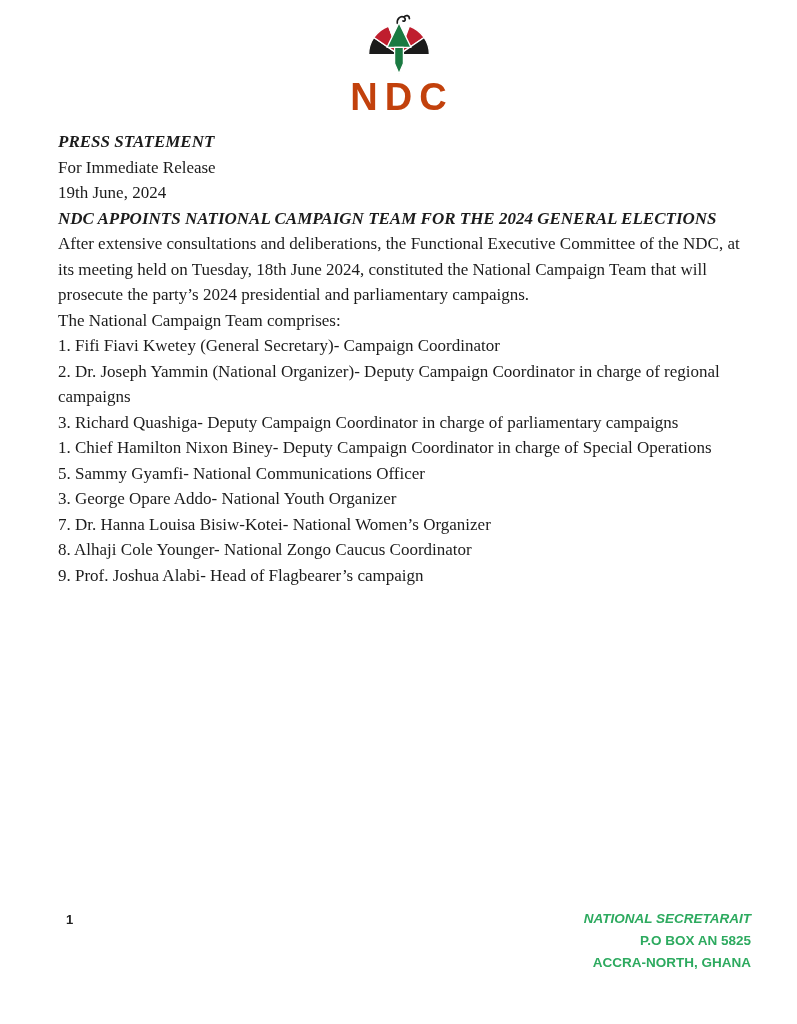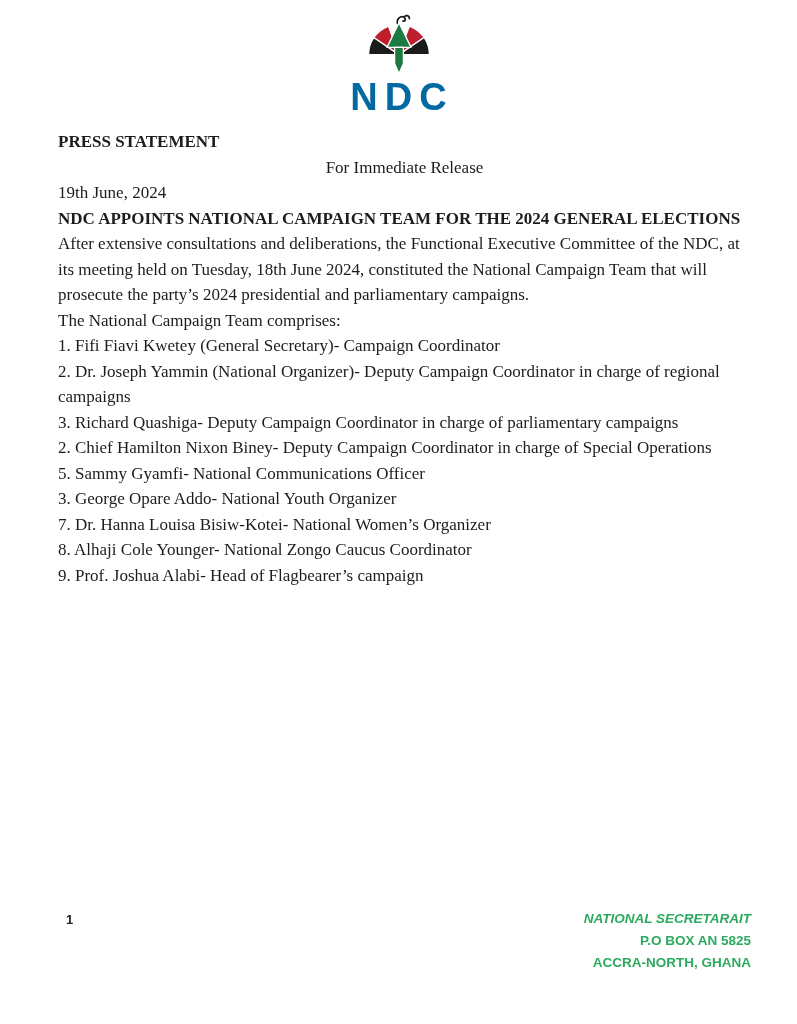--- a/index.html
+++ b/index.html
@@ -17,35 +17,35 @@
 
   
   .logo-block { text-align: center; padding-top: 13px; line-height: 0; }
   .logo-block svg { display: inline-block; }
   .logo-text {
     font-family: "Liberation Sans", sans-serif;
     font-weight: 800;
     font-size: 38px;
     letter-spacing: 7px;
     text-indent: 7px;
-    color: #0369a1;
+    color: #c2410c;
     line-height: 36px;
     margin-top: 2px;
   }
 
   
   .content {
     padding: 14px 46px 0 58px;
     font-size: 17px;
     line-height: 1.5;
   }
   .content p { margin: 0; }
-  .bold { font-weight: bold; }
+  .bold { font-weight: bold; font-style: italic; }
   .title-line   { margin: 0; }
-  .release-line { margin: 0 0 29px 0; text-align: center; }
+  .release-line { margin: 0 0 29px 0; }
   .date-line    { margin: 0 0 31px 0; }
   .headline     { margin: 0 0 29px 0; }
   .intro        { margin: 0 0 28px 0; }
   .list-intro   { margin: 0 0 23px 0; }
   .team-item    { margin: 0 0 21px 0; }
 
   
   .footer {
     position: absolute;
     top: 908px;
@@ -107,21 +107,21 @@
 
     <p class="bold headline">NDC APPOINTS NATIONAL CAMPAIGN TEAM FOR THE 2024 GENERAL ELECTIONS</p>
 
     <p class="intro">After extensive consultations and deliberations, the Functional Executive Committee of the NDC, at its meeting held on Tuesday, 18th June 2024, constituted the National Campaign Team that will prosecute the party’s 2024 presidential and parliamentary campaigns.</p>
 
     <p class="list-intro">The National Campaign Team comprises:</p>
 
     <p class="team-item">1. Fifi Fiavi Kwetey (General Secretary)- Campaign Coordinator</p>
     <p class="team-item">2. Dr. Joseph Yammin (National Organizer)- Deputy Campaign Coordinator in charge of regional campaigns</p>
     <p class="team-item">3. Richard Quashiga- Deputy Campaign Coordinator in charge of parliamentary campaigns</p>
-    <p class="team-item">2. Chief Hamilton Nixon Biney- Deputy Campaign Coordinator in charge of Special Operations</p>
+    <p class="team-item">1. Chief Hamilton Nixon Biney- Deputy Campaign Coordinator in charge of Special Operations</p>
     <p class="team-item">5. Sammy Gyamfi- National Communications Officer</p>
     <p class="team-item">3. George Opare Addo- National Youth Organizer</p>
     <p class="team-item">7. Dr. Hanna Louisa Bisiw-Kotei- National Women’s Organizer</p>
     <p class="team-item">8. Alhaji Cole Younger- National Zongo Caucus Coordinator</p>
     <p class="team-item">9. Prof. Joshua Alabi- Head of Flagbearer’s campaign</p>
   </div>
 
   <div class="footer">
     <span class="page-number">1</span>
     <div class="secretariat">

